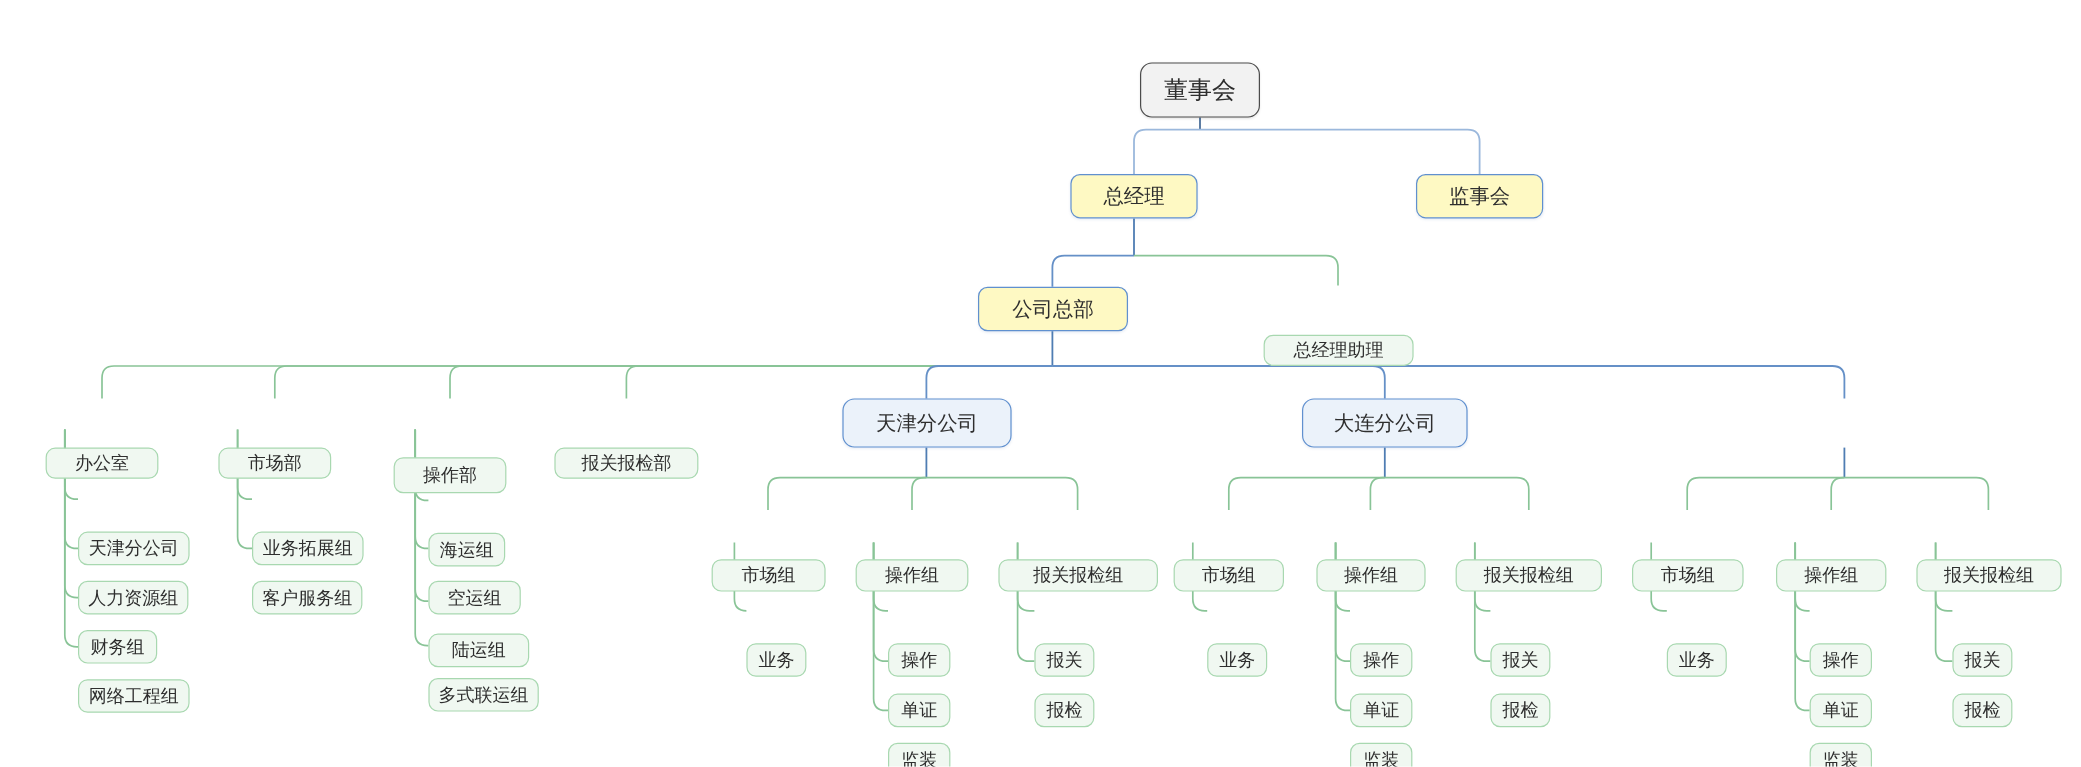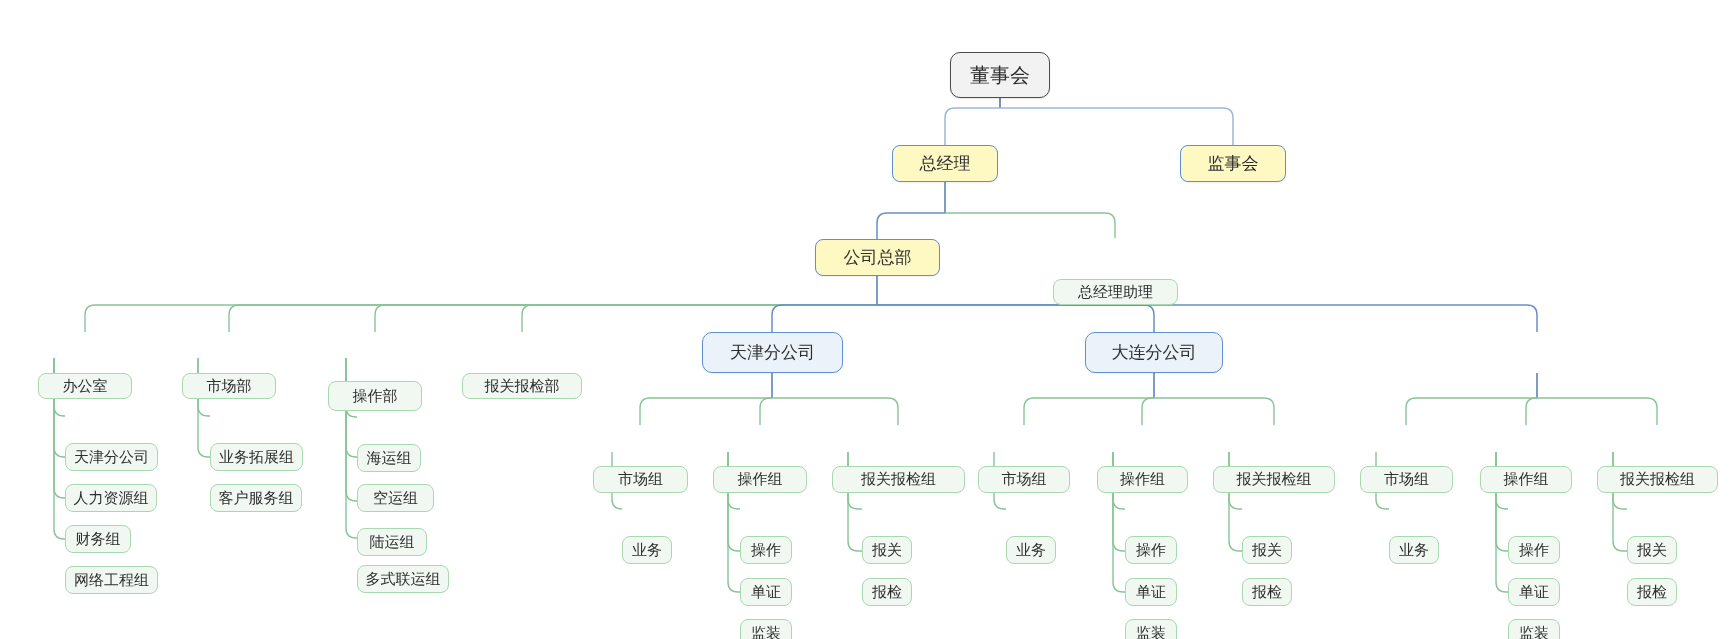--- a/index.html
+++ b/index.html
@@ -138,21 +138,21 @@
   <div class="node green" style="left:65px;top:402px;width:93px;height:28px">天津分公司</div>
   <div class="node green" style="left:65px;top:443px;width:92px;height:28px">人力资源组</div>
   <div class="node green" style="left:65px;top:484px;width:66px;height:28px">财务组</div>
   <div class="node green" style="left:65px;top:525px;width:93px;height:28px">网络工程组</div>
 
   <div class="node green" style="left:210px;top:402px;width:93px;height:28px">业务拓展组</div>
   <div class="node green" style="left:210px;top:443px;width:92px;height:28px">客户服务组</div>
 
   <div class="node green" style="left:357px;top:403px;width:64px;height:28px">海运组</div>
   <div class="node green" style="left:357px;top:443px;width:77px;height:28px">空运组</div>
-  <div class="node green" style="left:357px;top:487px;width:70px;height:28px">陆运组</div>
+  <div class="node green" style="left:357px;top:487px;width:84px;height:28px">陆运组</div>
   <div class="node green" style="left:357px;top:524px;width:92px;height:28px">多式联运组</div>
 
   <div class="node blue-lg" style="left:702px;top:332px;width:141px;height:41px">天津分公司</div>
   <div class="node blue-lg" style="left:1085px;top:332px;width:138px;height:41px">大连分公司</div>
 
   <div class="node green" style="left:593px;top:425px;width:95px;height:27px">市场组</div>
   <div class="node green" style="left:713px;top:425px;width:94px;height:27px">操作组</div>
   <div class="node green" style="left:832px;top:425px;width:133px;height:27px">报关报检组</div>
   <div class="node green" style="left:622px;top:495px;width:50px;height:28px">业务</div>
   <div class="node green" style="left:740px;top:495px;width:52px;height:28px">操作</div>

